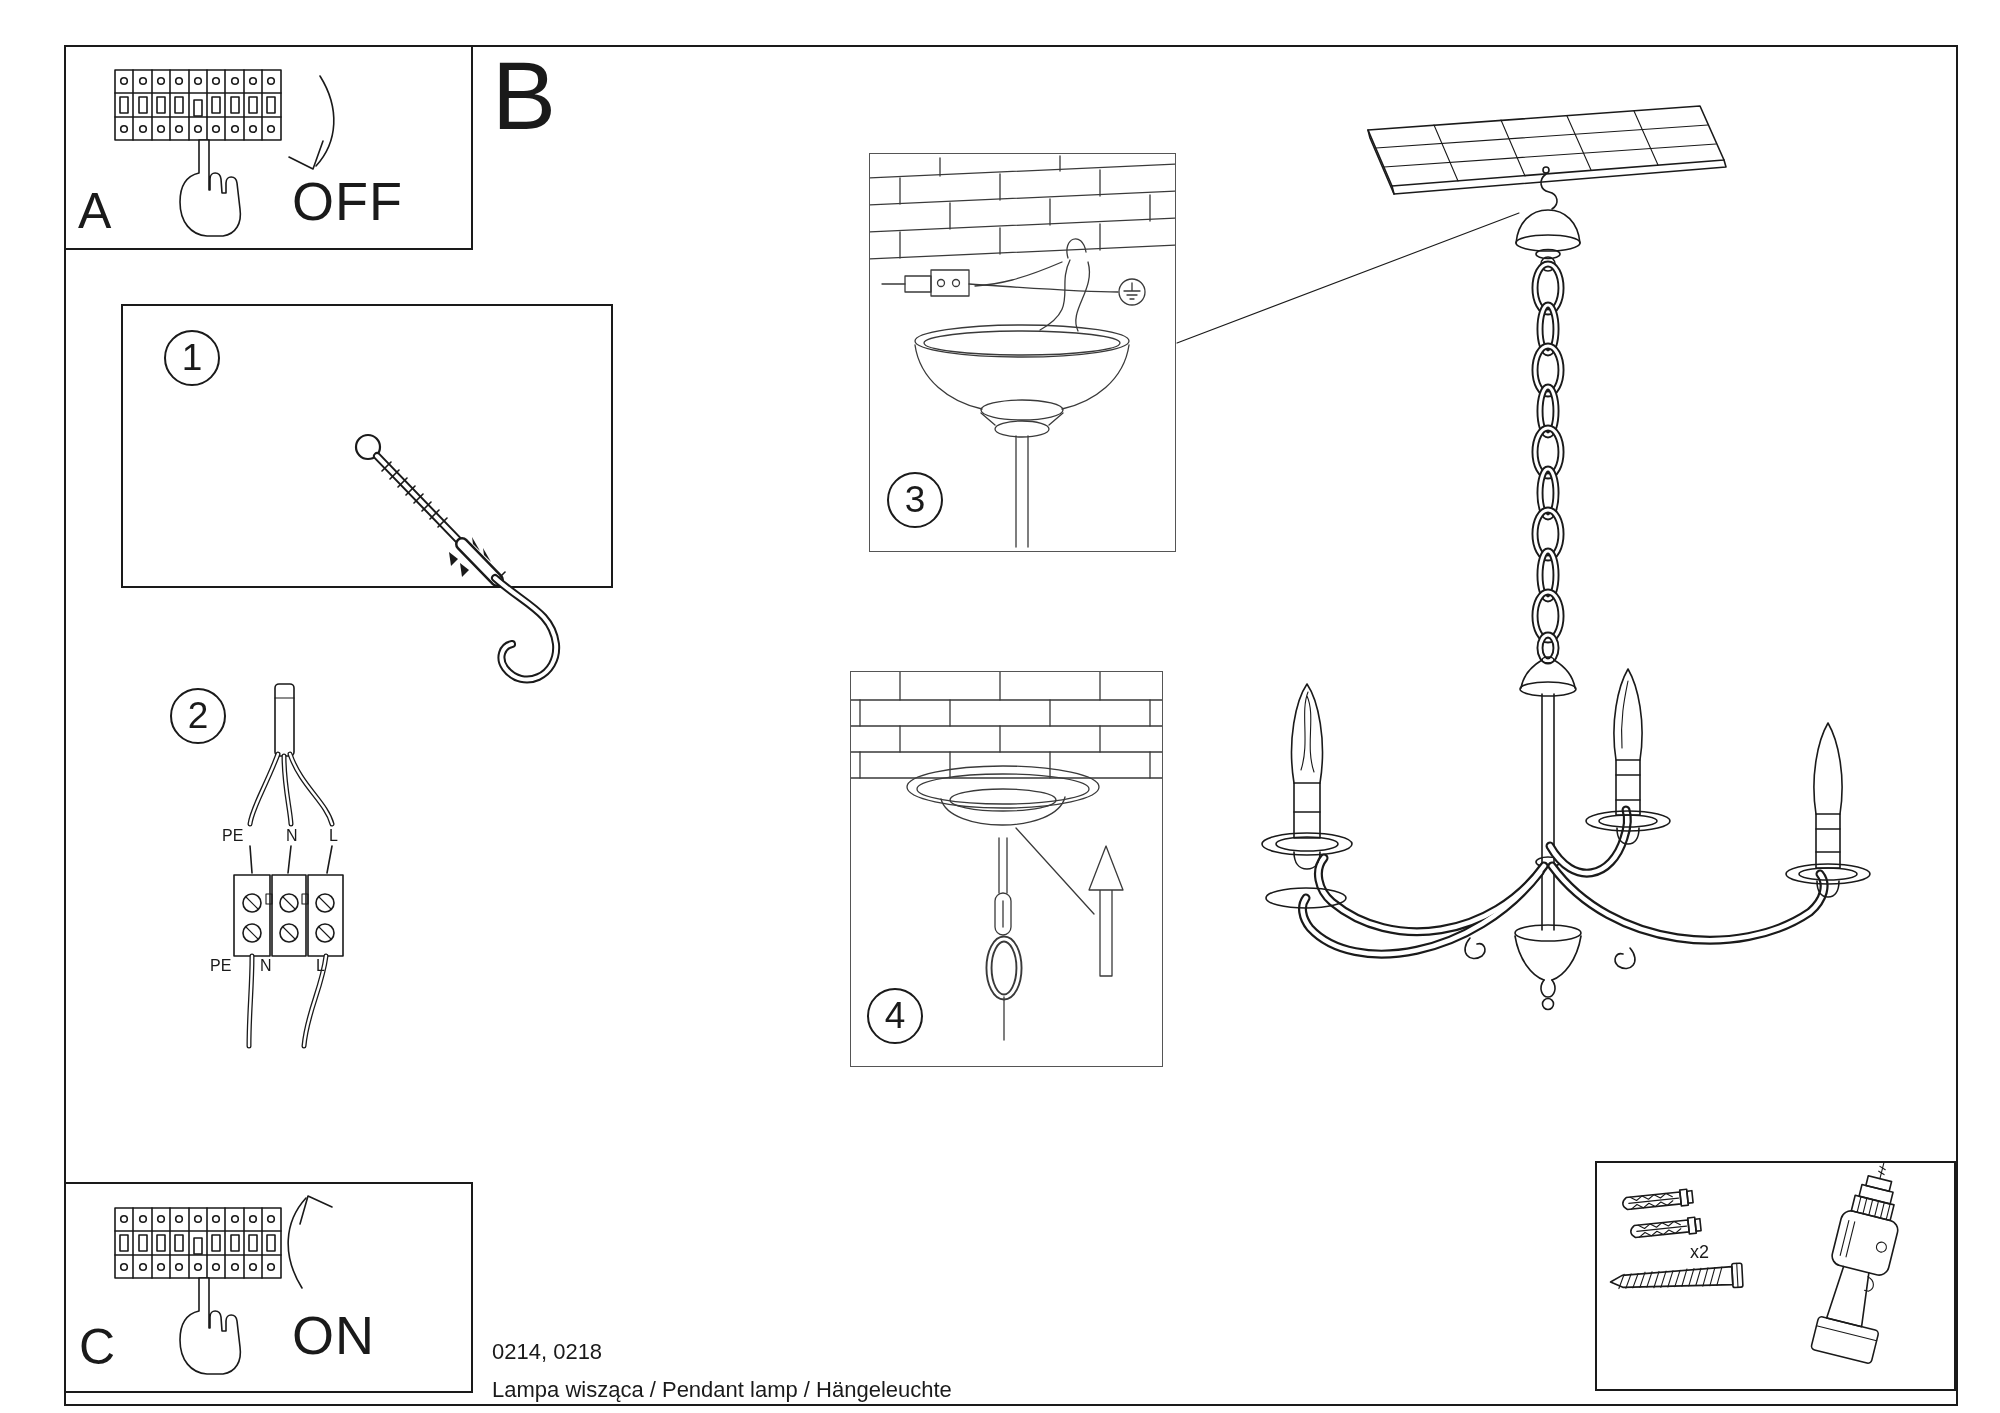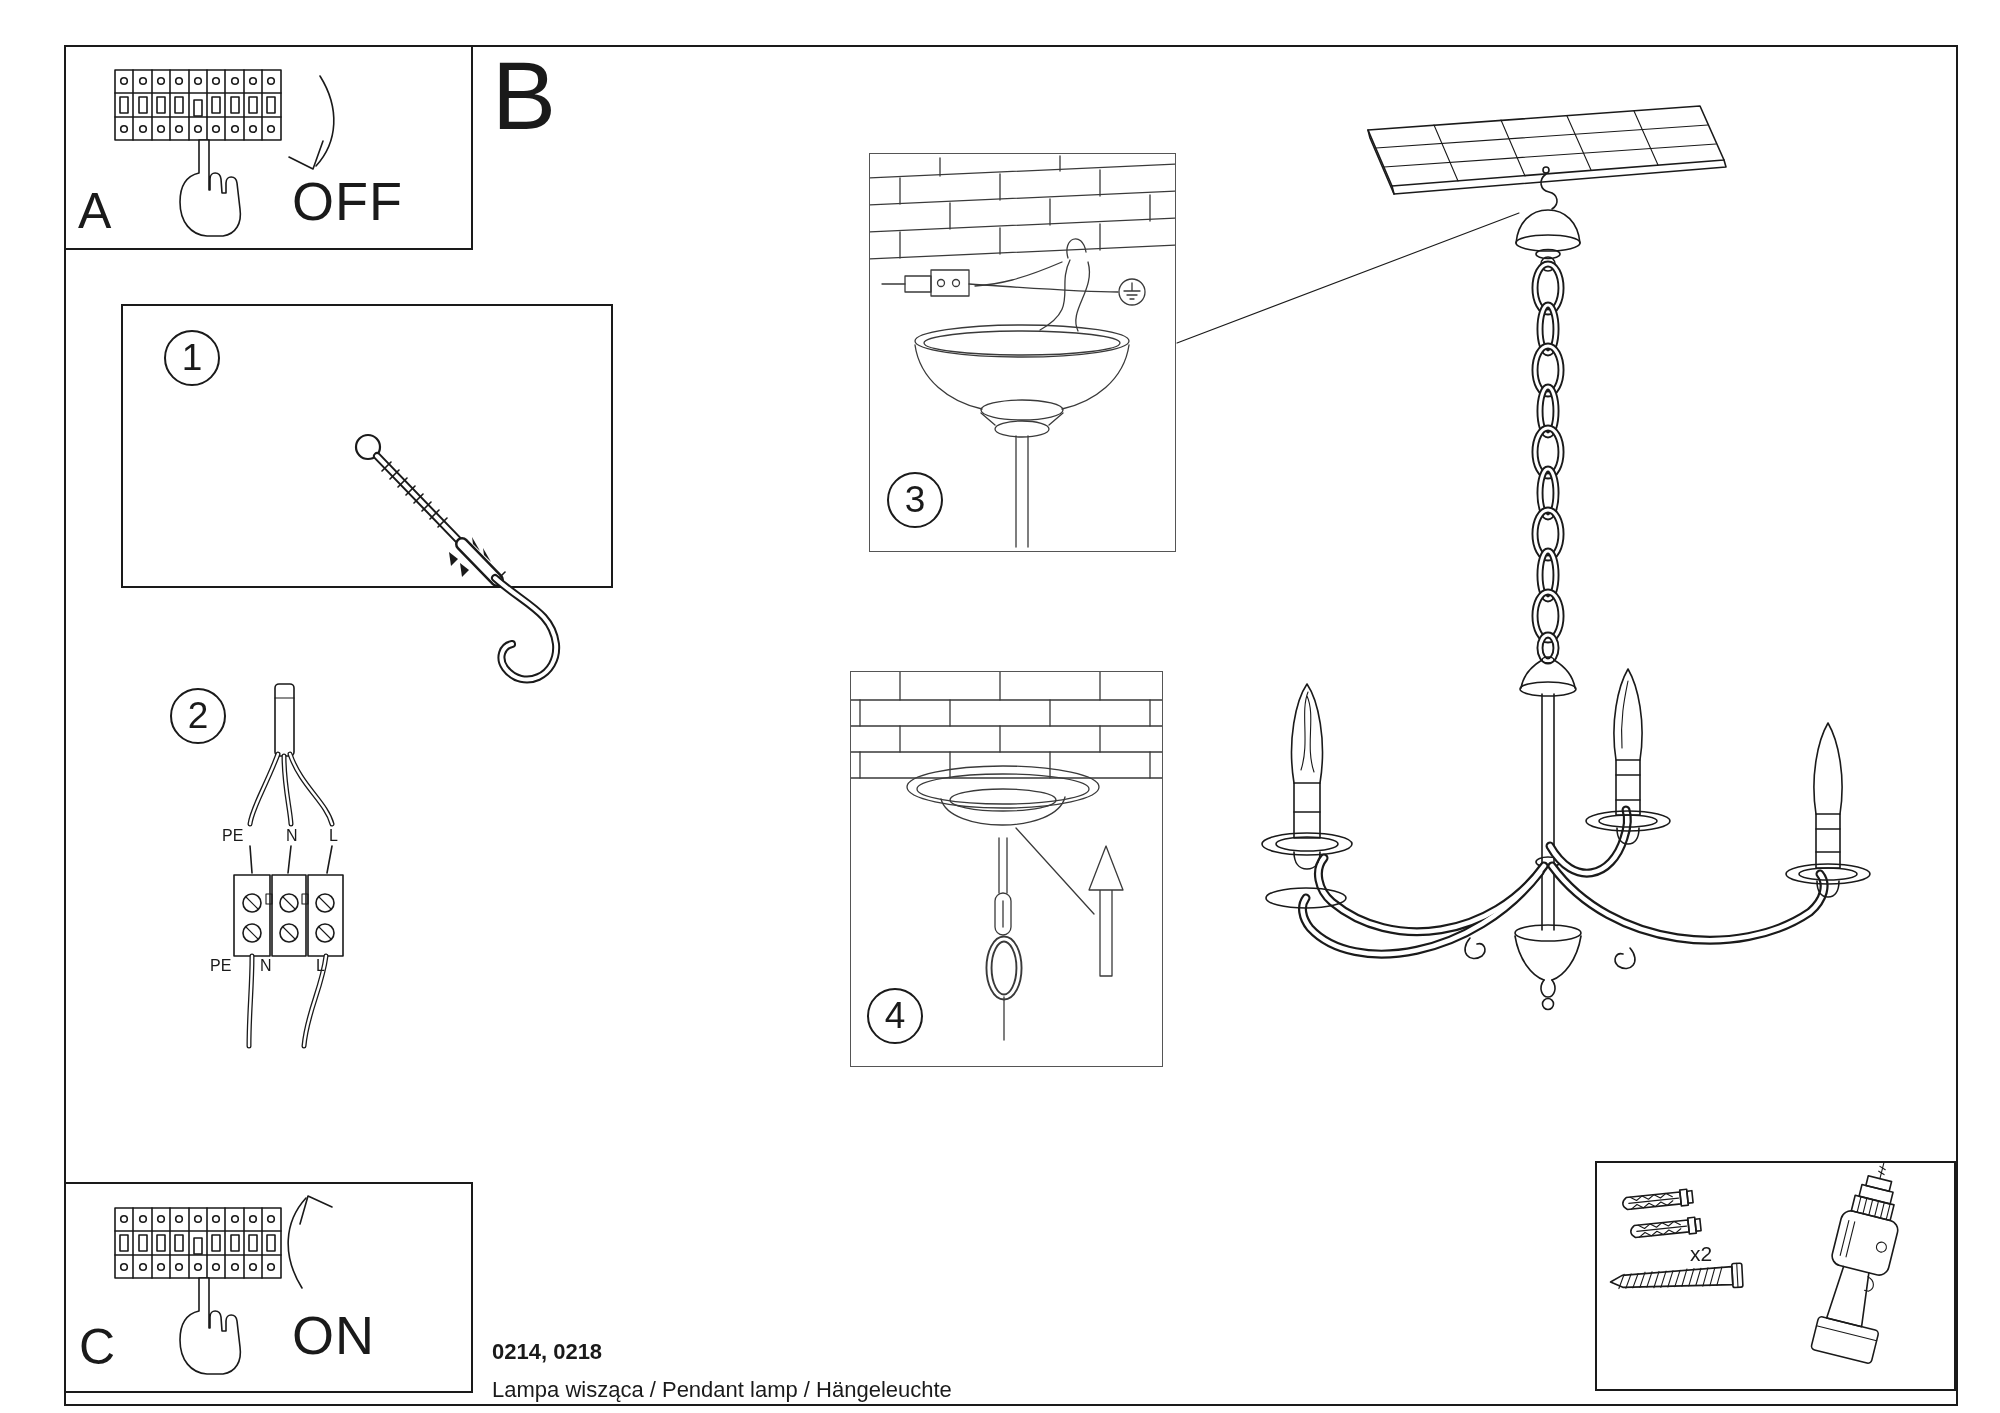--- a/index.html
+++ b/index.html
@@ -6,23 +6,23 @@
   html,body{margin:0;padding:0;background:#fff}
   .page{position:relative;width:2000px;height:1413px;background:#fff;overflow:hidden;
         font-family:"Liberation Sans",sans-serif;color:#1a1a1a}
   .frame{position:absolute;border:2px solid #1a1a1a}
   .frame.light{border:1.4px solid #555}
   .label{position:absolute;white-space:nowrap;line-height:1}
   .letter{font-size:50px}
   .big-letter{font-size:96px}
   .state{font-size:54px;letter-spacing:1px}
   .small-label{font-size:16px}
-  .qty-label{font-size:21px}
+  .qty-label{font-size:18px}
   .footer-line{font-size:22px;line-height:1}
-  .bold{font-weight:bold}
+  .bold{font-weight:normal}
   .step-circle{position:absolute;width:56px;height:56px;border:2.6px solid #1a1a1a;border-radius:50%;
                display:flex;align-items:center;justify-content:center;font-size:37px;background:#fff}
   svg.art{position:absolute;left:0;top:0;z-index:5}
   .zTop{z-index:10}
   .zBack{z-index:1}
   
   .art *{stroke:#1a1a1a;fill:none;stroke-width:1.6;stroke-linecap:round;stroke-linejoin:round}
   .art .s2{stroke-width:2.2}
   .art .s16{stroke-width:1.6}
   .art .thin{stroke-width:1.1}

